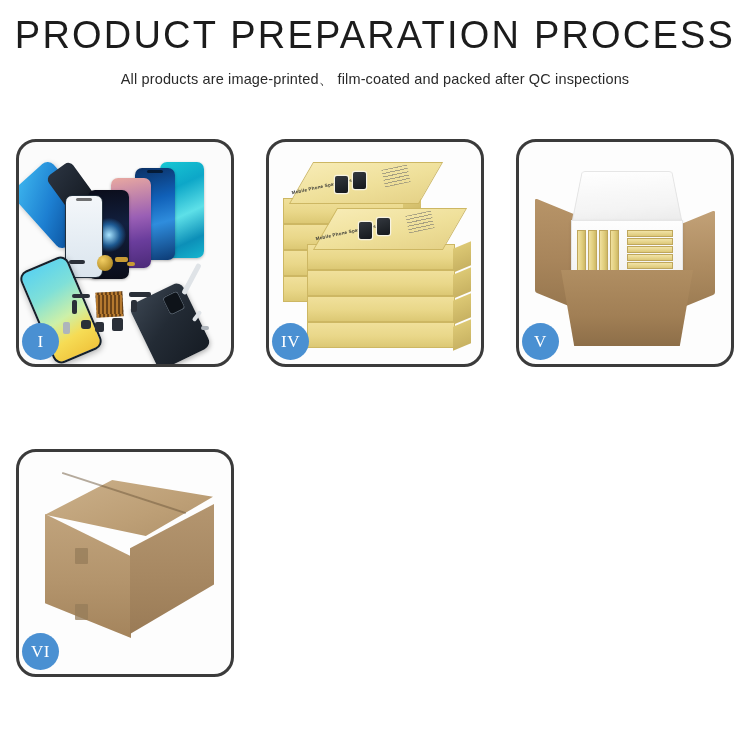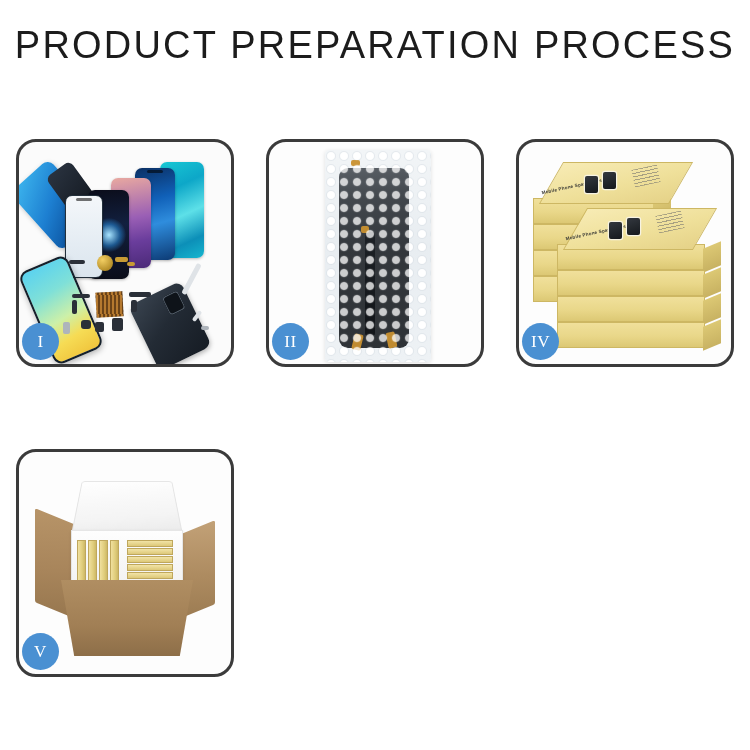--- a/index.html
+++ b/index.html
@@ -5,21 +5,21 @@
   * { box-sizing: border-box; margin: 0; padding: 0; }
   html, body {
     width: 750px; height: 750px;
     background: #ffffff;
     font-family: "Liberation Sans", sans-serif;
     overflow: hidden;
   }
   #page { position: relative; width: 750px; height: 750px; background: #fff; }
 
   
-  .header { width: 100%; padding-top: 26px; text-align: center; }
+  .header { width: 100%; padding-top: 16px; text-align: center; }
   .title {
     font-size: 38px;
     letter-spacing: 2.2px;
     font-weight: 400;
     color: #1c1c1c;
     line-height: 1.05;
     font-family: "Liberation Sans", sans-serif;
   }
   .subtitle {
     margin-top: 14px;
@@ -290,20 +290,21 @@
     background: rgba(150,124,90,.75); border-radius:1px;
   }
 </style>
 </head>
 <body>
 
 <div id="page">
 
   <div class="header">
     <div class="title">PRODUCT PREPARATION PROCESS</div>
+    <div class="subtitle">All products are image-printed、 film-coated and packed after QC inspections</div>
   </div>
 
   <div class="grid">
 
     <div class="panel p1">
       <div class="scene">
         <div class="tilted-blue"></div>
 
         <div class="ph ph-far"></div>
         <div class="ph ph-blue">
@@ -335,34 +336,20 @@
         <div class="part" style="left:76px;top:180px;width:9px;height:10px;"></div>
         <div class="part silver" style="left:44px;top:180px;width:7px;height:12px;border-radius:2px;"></div>
         <div class="part" style="left:93px;top:176px;width:11px;height:13px;border-radius:2px;"></div>
         <div class="part tool" style="left:170px;top:120px;width:5px;height:34px;transform:rotate(28deg);"></div>
         <div class="part tool" style="left:176px;top:168px;width:4px;height:12px;transform:rotate(38deg);"></div>
         <div class="part silver" style="left:182px;top:184px;width:8px;height:4px;"></div>
       </div>
       <div class="badge">I</div>
     </div>
 
-    <div class="panel p2">
-      <div class="scene">
-        <div class="bag">
-          <div class="screen"></div>
-          <div class="flex"></div>
-          <div class="conn" style="left:26px;top:10px;width:9px;height:6px;"></div>
-          <div class="conn" style="left:36px;top:76px;width:8px;height:7px;"></div>
-          <div class="conn" style="left:28px;top:184px;width:9px;height:16px;transform:rotate(14deg);"></div>
-          <div class="conn" style="left:62px;top:182px;width:9px;height:16px;transform:rotate(-12deg);"></div>
-          <div class="bubbles"></div>
-        </div>
-      </div>
-      <div class="badge">II</div>
-    </div>
 
 
     <div class="panel p4">
       <div class="scene">
         <div class="stack">
 
           <div class="bx" style="left:6px;  top:40px;"></div>
           <div class="bx" style="left:6px;  top:66px;"></div>
           <div class="bx" style="left:6px;  top:92px;"></div>
           <div class="bx" style="left:6px;  top:118px;"></div>
@@ -402,15 +389,26 @@
           <div class="ybox-h" style="left:56px; top:18px;"></div>
           <div class="ybox-h" style="left:56px; top:26px;"></div>
           <div class="ybox-h" style="left:56px; top:34px;"></div>
           <div class="ybox-h" style="left:56px; top:42px;"></div>
         </div>
         <div class="carton"></div>
       </div>
       <div class="badge">V</div>
     </div>
 
+    <div class="panel p6">
+      <div class="scene">
+        <div class="top"></div>
+        <div class="left-face"></div>
+        <div class="right-face"></div>
+        <div class="seam"></div>
+        <div class="tape" style="left:56px; top:96px;"></div>
+        <div class="tape" style="left:56px; top:152px;"></div>
+      </div>
+      <div class="badge">VI</div>
+    </div>
 
   </div>
 </div>
 
 </body></html>

